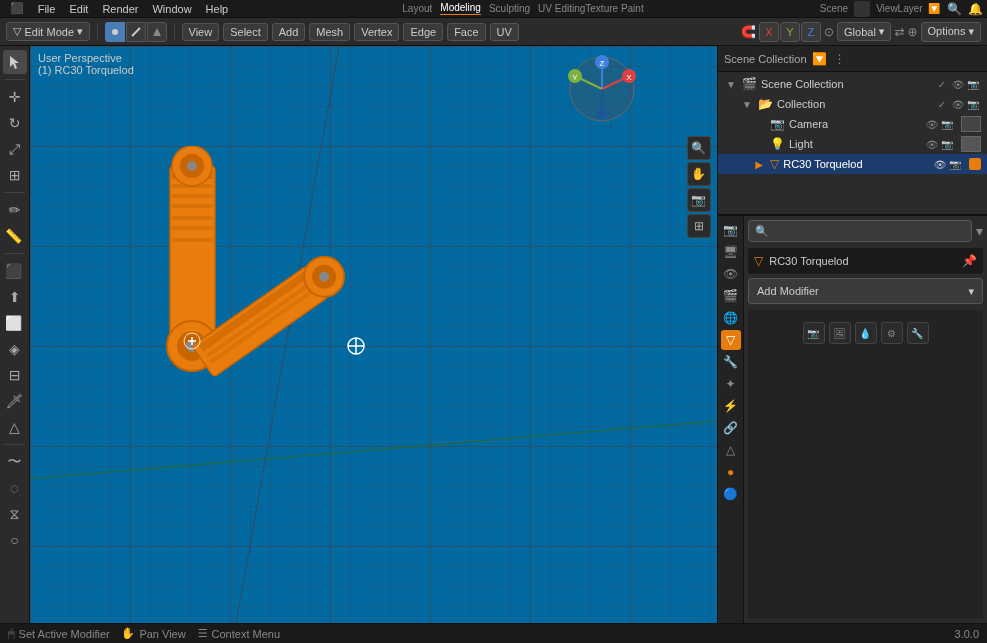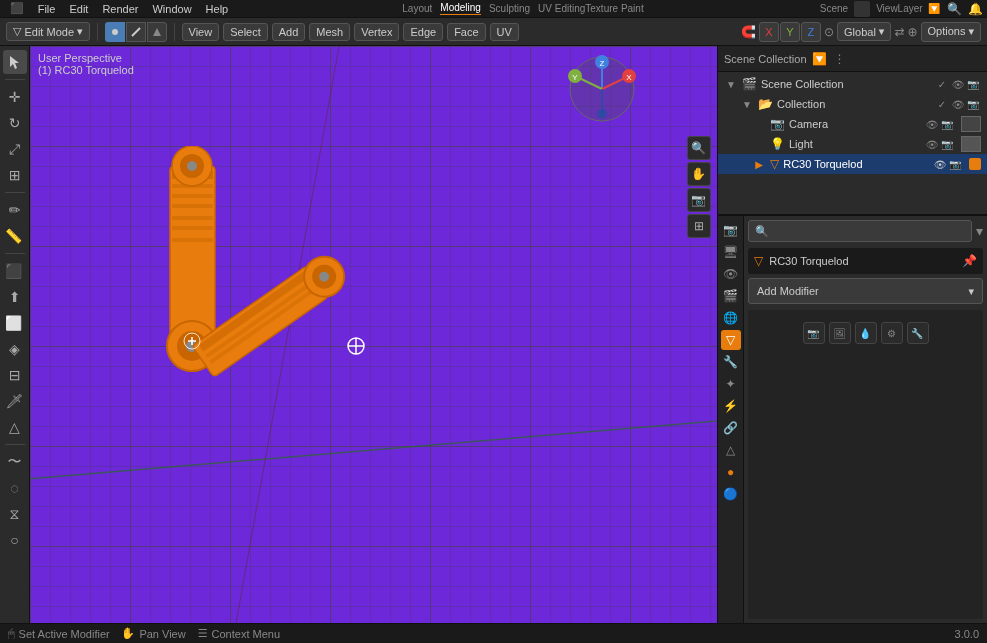--- a/index.html
+++ b/index.html
@@ -103,21 +103,21 @@
     .left-tool-divider {
       width: 20px;
       height: 1px;
       background: #444;
       margin: 3px 0;
     }
 
     
     .viewport {
       flex: 1;
-      background: #6d28d9;
+      background: #0369a1;
       position: relative;
       overflow: hidden;
     }
     .viewport-info {
       position: absolute;
       top: 6px;
       left: 8px;
       color: #ccc;
       font-size: 11px;
     }

